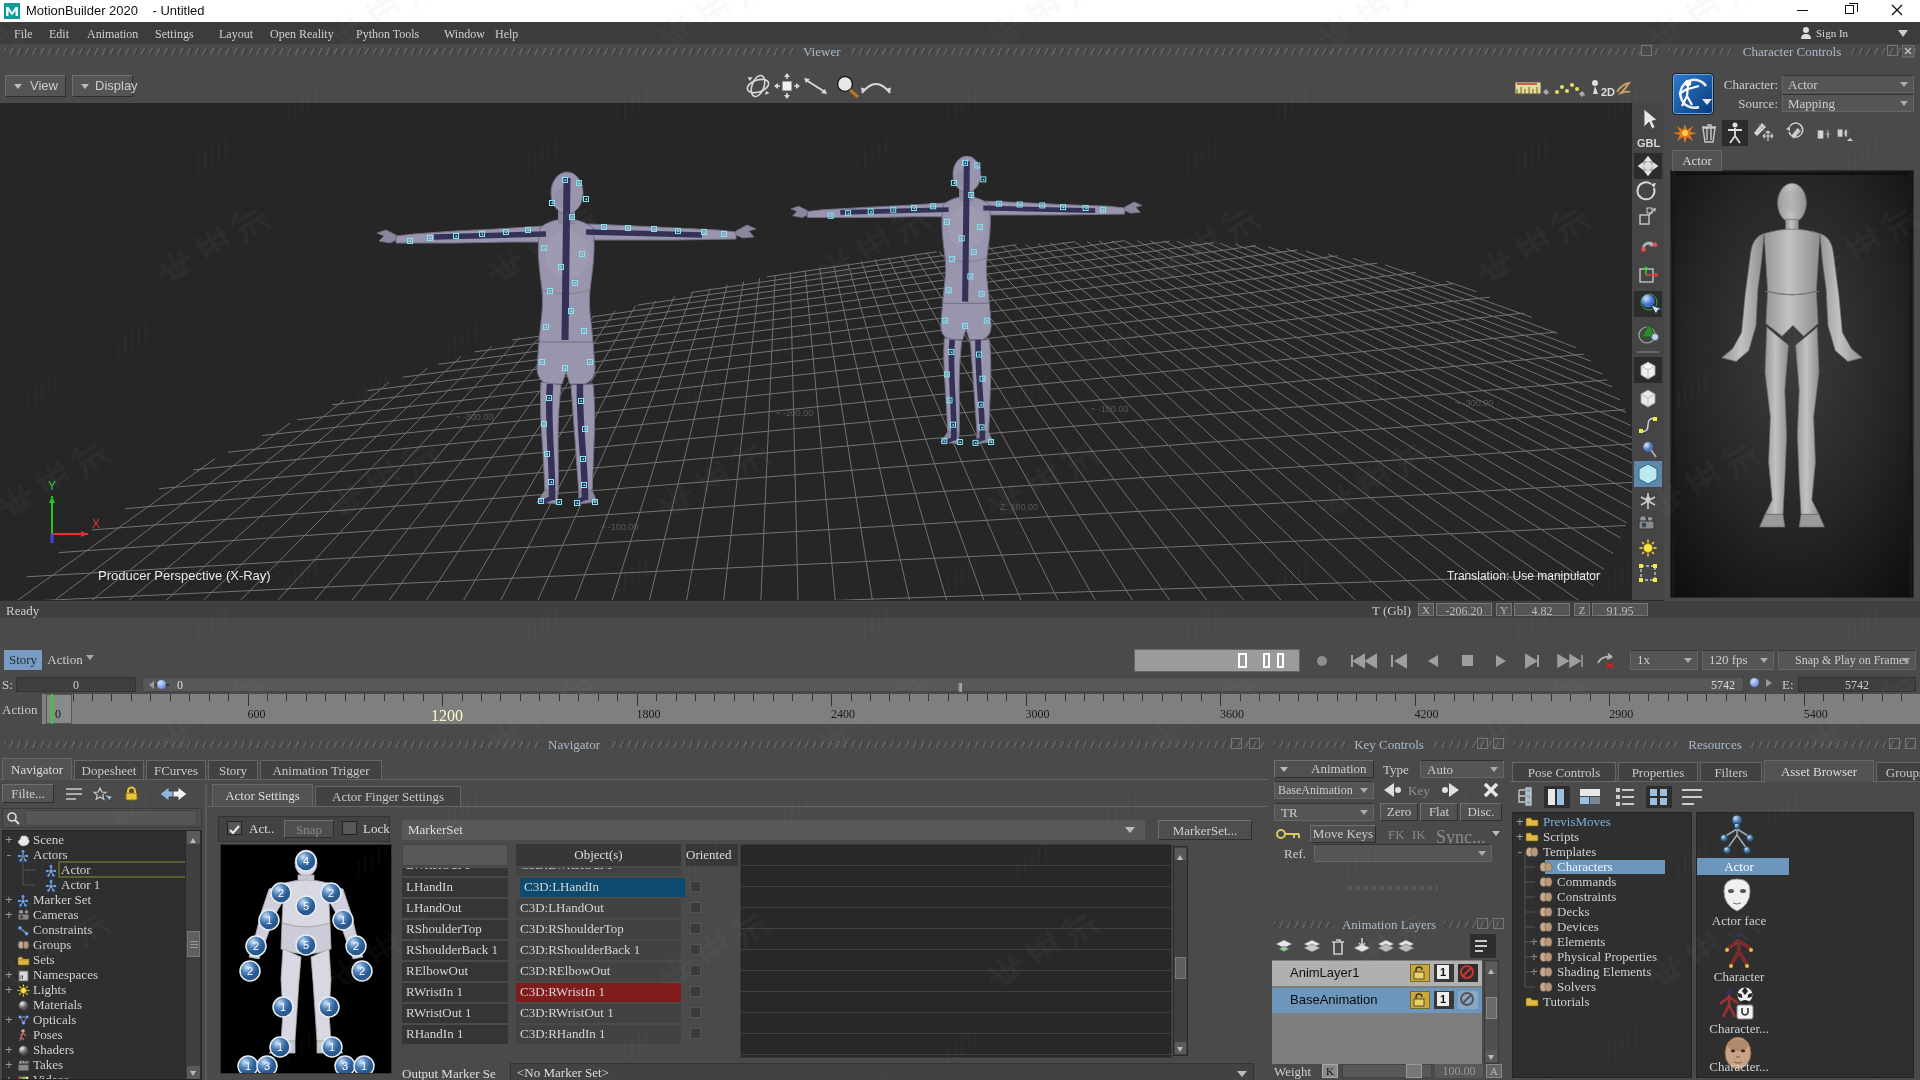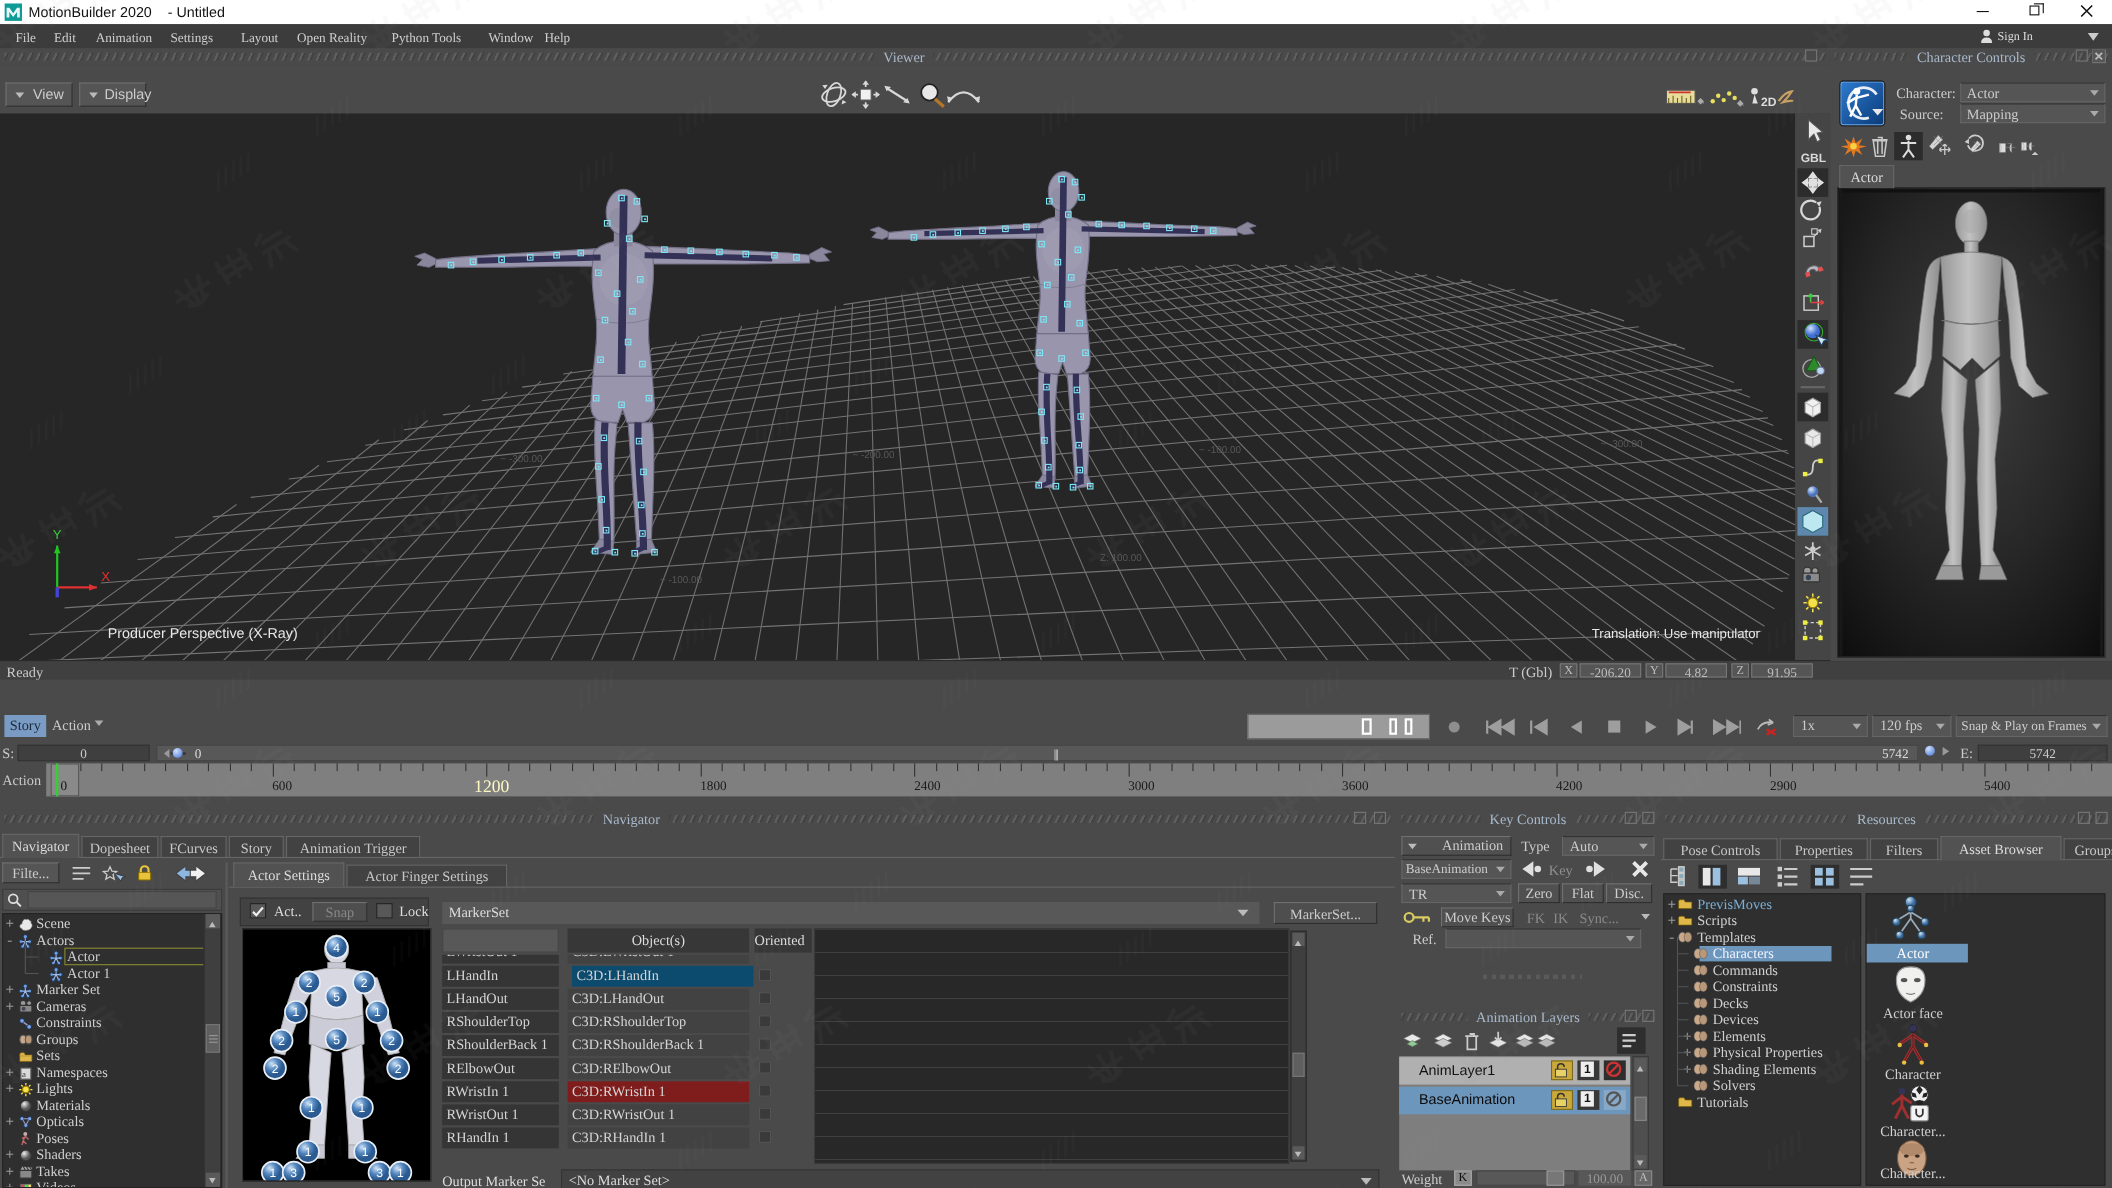--- a/index.html
+++ b/index.html
@@ -698,21 +698,21 @@
    <rect x="152" y="4" width="11" height="11"></rect>
    <path d="M186 4 l10 6 l-10 6 Z"></path>
    <path d="M216 4 l10 6 l-10 6 Z M228 4 v12" stroke="#9e9e9e" stroke-width="2"></path>
    <path d="M248 4 l10 6 l-10 6 Z M260 4 l10 6 l-10 6 Z M272 4 v12" stroke="#9e9e9e" stroke-width="1.5"></path>
   </g>
   <path d="M288 12 q4 -8 14 -6 m0 0 l-4 -3 m4 3 l-5 2" stroke="#bbb" fill="none" stroke-width="1.6"></path>
   <path d="M296 12 l8 5 m0 -5 l-8 5" stroke="#cc2222" stroke-width="2"></path>
  </svg>
  <div class="dd abs" style="left:1630px;top:2px;width:68px;height:20px;line-height:18px;padding-left:6px">1x</div>
  <div class="dd abs" style="left:1702px;top:2px;width:72px;height:20px;line-height:18px;padding-left:6px">120 fps</div>
- <div class="dd abs" style="left:1778px;top:2px;width:138px;height:20px;line-height:18px;padding-left:4px;font-size:12px">Snap &amp; Play on Frames</div>
+ <div class="dd abs" style="left:1778px;top:2px;width:138px;height:20px;line-height:18px;padding-left:16px;font-size:12px">Snap &amp; Play on Frames</div>
 </div>
 <div class="abs" style="left:0;top:58px;width:1920px;height:18px">
  <span class="abs" style="left:2px;top:1px;color:#ccc;font-size:13px">S:</span>
  <div class="abs" style="left:16px;top:1px;width:120px;height:15px;background:#3f3f3f;border:1px solid #333;color:#ccc;font-size:12px;text-align:center">0</div>
  <div class="abs" style="left:142px;top:1px;width:1602px;height:15px;background:#585858;border:1px solid #444">
    <span class="abs" style="left:2px;top:3px;border:4px solid transparent;border-right:5px solid #999"></span>
    <span class="abs" style="left:12px;top:6px;width:14px;height:2px;background:#333"></span>
    <circle></circle><span class="abs" style="left:14px;top:2px;width:9px;height:9px;border-radius:50%;background:radial-gradient(circle at 35% 30%,#cfe0ff,#3f6fd0)"></span>
    <span class="abs" style="left:34px;top:0;color:#ddd;font-size:12px">0</span>
    <span class="abs" style="left:815px;top:2px;color:#ddd;font-size:11px;letter-spacing:-1px">|||</span>
@@ -1164,21 +1164,21 @@
 <div class="abs btn" style="left:110px;top:75px;width:38px;height:18px;font-size:13px;text-align:center;line-height:16px;background:#505050">Zero</div>
 <div class="abs btn" style="left:150px;top:75px;width:38px;height:18px;font-size:13px;text-align:center;line-height:16px;background:#505050">Flat</div>
 <div class="abs btn" style="left:190px;top:75px;width:42px;height:18px;font-size:13px;text-align:center;line-height:16px;background:#505050">Disc.</div>
 <svg class="abs" style="left:4px;top:97px" width="32" height="18">
       <circle cx="7" cy="9" r="4" fill="none" stroke="#d8cc60" stroke-width="2"></circle>
       <path d="M11 9 h14 M20 9 v4 M25 9 v4" stroke="#d8cc60" stroke-width="2"></path>
     </svg>
 <div class="abs btn" style="left:40px;top:97px;width:66px;height:18px;font-size:13px;text-align:center;line-height:16px;background:#505050">Move Keys</div>
 <span class="abs" style="left:118px;top:99px;color:#8a8a8a;font-size:13px">FK</span>
 <span class="abs" style="left:142px;top:99px;color:#8a8a8a;font-size:13px">IK</span>
-<span class="abs" style="left:166px;top:99px;color:#8a8a8a;font-size:13px">Sync...</span>
+<span class="abs" style="left:166px;top:99px;color:#8a8a8a;font-size:18px">Sync...</span>
 <span class="abs" style="left:222px;top:103px;border:4px solid transparent;border-top:5px solid #bbb"></span>
 <span class="abs" style="left:14px;top:118px;color:#ccc;font-size:13px">Ref.</span>
 <div class="dd abs" style="left:44px;top:116px;width:178px;height:18px"></div>
 
 <div class="abs" style="left:78px;top:158px;width:90px;height:4px;background-image:repeating-linear-gradient(90deg,#5a5a5a 0 4px,transparent 4px 8px)"></div>
 
 <div class="abs hdr" style="left:0;top:189px;width:238px;height:15px;line-height:15px"><span class="hdrlabel">Animation Layers</span>
 <span class="abs" style="right:20px;top:1px;width:11px;height:11px;border:1px solid #777"></span><span class="abs" style="right:4px;top:1px;width:11px;height:11px;border:1px solid #777"></span></div>
 <svg class="abs" style="left:4px;top:208px" width="140" height="22" viewBox="0 0 140 22">
 <g fill="#e8e8e8" stroke="#666" stroke-width="0.6">
@@ -1456,21 +1456,21 @@
 <div class="abs" style="left:8px;top:29px;width:42px;height:42px;border-radius:4px;background:linear-gradient(135deg,#2e7bd0,#0a3a78);border:1px solid #222;box-shadow:inset 0 0 0 1px #6aa8e8">
  <svg width="40" height="40">
         <path d="M26 33 A 14 14 0 1 1 33 12" fill="none" stroke="#e8eef5" stroke-width="2.5"></path>
  <circle cx="15" cy="9" r="3.2" fill="#fff"></circle>
         <path d="M15 12 L14 22 M14 15 L6 20 M15 15 L26 12 M14 22 L9 32 M14 22 L19 31" stroke="#fff" stroke-width="2.2" fill="none"></path>
       </svg>
  <span style="position:absolute;right:1px;bottom:4px;border:5px solid transparent;border-top:6px solid #e8e8e8"></span>
 </div>
 <span class="abs" style="left:52px;top:33px;width:62px;text-align:right;color:#ccc;font-size:13px">Character:</span>
 <div class="dd abs" style="left:118px;top:31px;width:132px;height:18px;line-height:17px;padding-left:5px">Actor</div>
-<span class="abs" style="left:52px;top:52px;width:62px;text-align:center;color:#ccc;font-size:13px">Source:</span>
+<span class="abs" style="left:52px;top:52px;width:62px;text-align:right;color:#ccc;font-size:13px">Source:</span>
 <div class="dd abs" style="left:118px;top:50px;width:132px;height:18px;line-height:17px;padding-left:5px">Mapping</div>
 <svg class="abs" style="left:10px;top:76px" width="180" height="26" viewBox="0 0 180 26">
  <g transform="translate(2,4)">
         <path d="M9 0 l2 6 6 -4 -3 6 7 1 -7 2 3 6 -6 -4 -2 6 -2 -6 -6 4 3 -6 -7 -2 7 -1 -3 -6 6 4 Z" fill="#e07820"></path>
         <circle cx="9" cy="9" r="3" fill="#f8d040"></circle>
       </g>
  <g transform="translate(26,3)">
         <path d="M3 5 L5 19 L13 19 L15 5 Z M2 4 h14 M7 5 v12 M11 5 v12 M7 2 h4 v2" fill="none" stroke="#c8c8c8" stroke-width="1.4"></path>
       </g>
  <rect x="48" y="0" width="26" height="26" fill="#2c2c2c"></rect>

